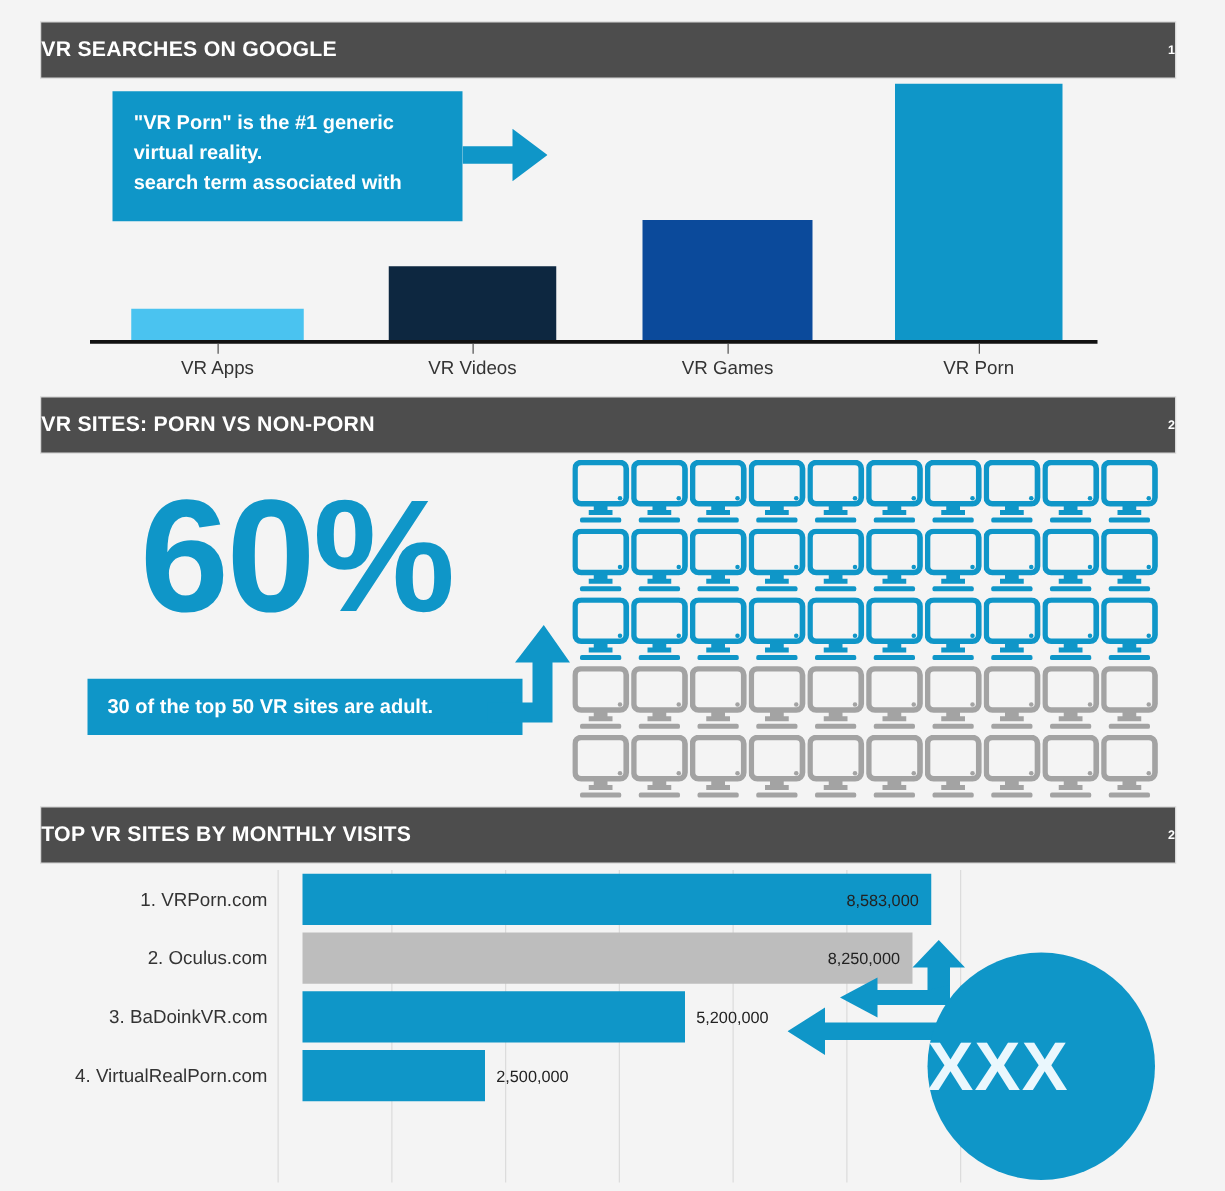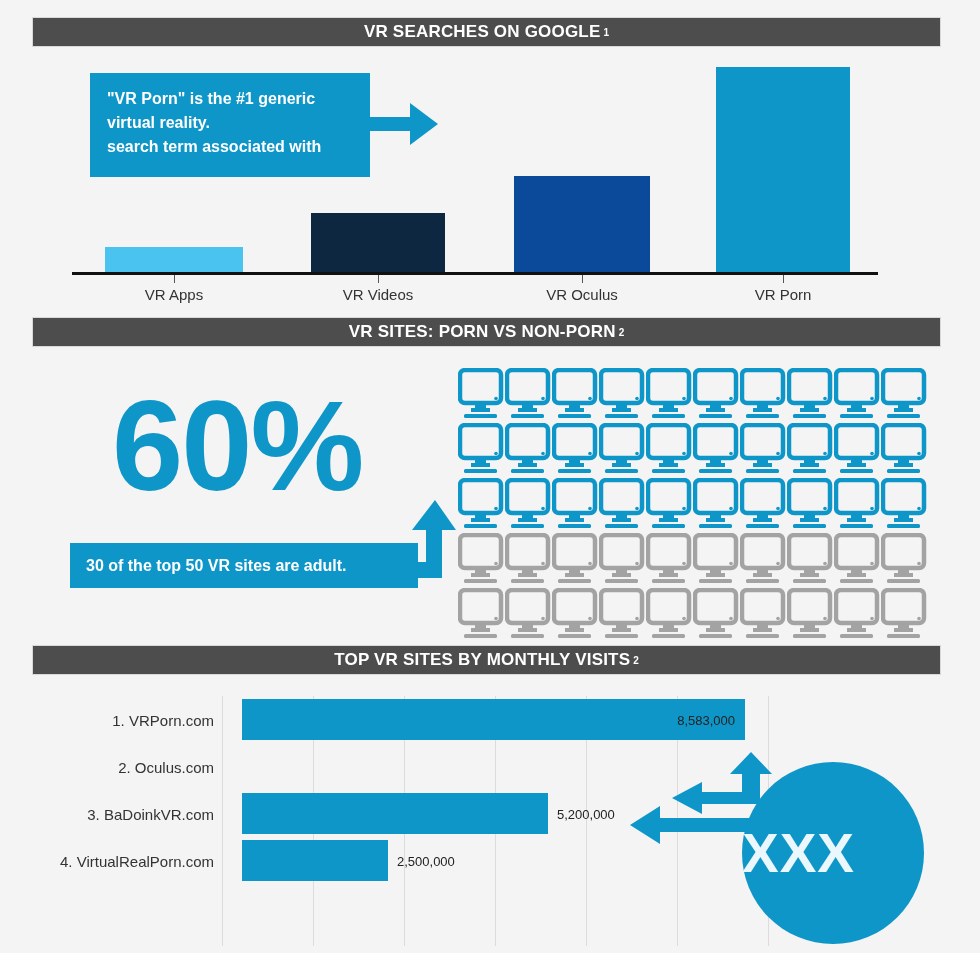--- a/index.html
+++ b/index.html
@@ -18,26 +18,26 @@
     width: 980px;
     height: 953px;
     background: #f4f4f4;
   }
 
   
   .sec-header {
     position: absolute;
     left: 33px;
     width: 907px;
-    height: 28px;
+    height: 44px;
     background: #4d4d4d;
     box-sizing: border-box;
     display: flex;
     align-items: center;
-    justify-content: center;
+    justify-content: space-between;
     box-shadow: 0 0 0 1px #d8d8d8;
   }
   .sec-header .htext {
     color: #ffffff;
     font-size: 17px;
     font-weight: bold;
     letter-spacing: .2px;
     white-space: nowrap;
   }
   .sec-header .sup {
@@ -275,21 +275,21 @@
     <div class="axis-line"></div>
     <div id="gticks">
         <div class="tick" style="left: 174px;"></div>
         <div class="tick" style="left: 378px;"></div>
         <div class="tick" style="left: 582px;"></div>
         <div class="tick" style="left: 783px;"></div>
       </div>
     <div id="gcats">
         <div class="gcat" style="left: 104px; width: 140px;">VR Apps</div>
         <div class="gcat" style="left: 308px; width: 140px;">VR Videos</div>
-        <div class="gcat" style="left: 512px; width: 140px;">VR Oculus</div>
+        <div class="gcat" style="left: 512px; width: 140px;">VR Games</div>
         <div class="gcat" style="left: 713px; width: 140px;">VR Porn</div>
       </div>
 
     <div id="callout1">
       <div class="ctext">"VR Porn" is the #1 generic</div>
       <div class="ctext">virtual reality.</div>
       <div class="ctext">search term associated with</div>
     </div>
 
     <svg id="arrow1" viewBox="0 0 68 42">
@@ -638,20 +638,25 @@
       <div class="row3">
         <div class="rlabel">1. VRPorn.com</div>
         <div class="rbarwrap" style="width: 503px;">
           <div class="rbar" style="width: 503px; background: rgb(15, 150, 200);">
             <span class="rval-in">8,583,000</span>
           </div>
         </div>
       </div>
       <div class="row3">
         <div class="rlabel">2. Oculus.com</div>
+        <div class="rbarwrap" style="width: 488px;">
+          <div class="rbar" style="width: 488px; background: rgb(189, 189, 189);">
+            <span class="rval-in">8,250,000</span>
+          </div>
+        </div>
       </div>
       <div class="row3">
         <div class="rlabel">3. BaDoinkVR.com</div>
         <div class="rbarwrap" style="width: 306px;">
           <div class="rbar" style="width: 306px; background: rgb(15, 150, 200);"></div>
           <span class="rval-out" style="left: 306px;">5,200,000</span>
         </div>
       </div>
       <div class="row3">
         <div class="rlabel">4. VirtualRealPorn.com</div>

